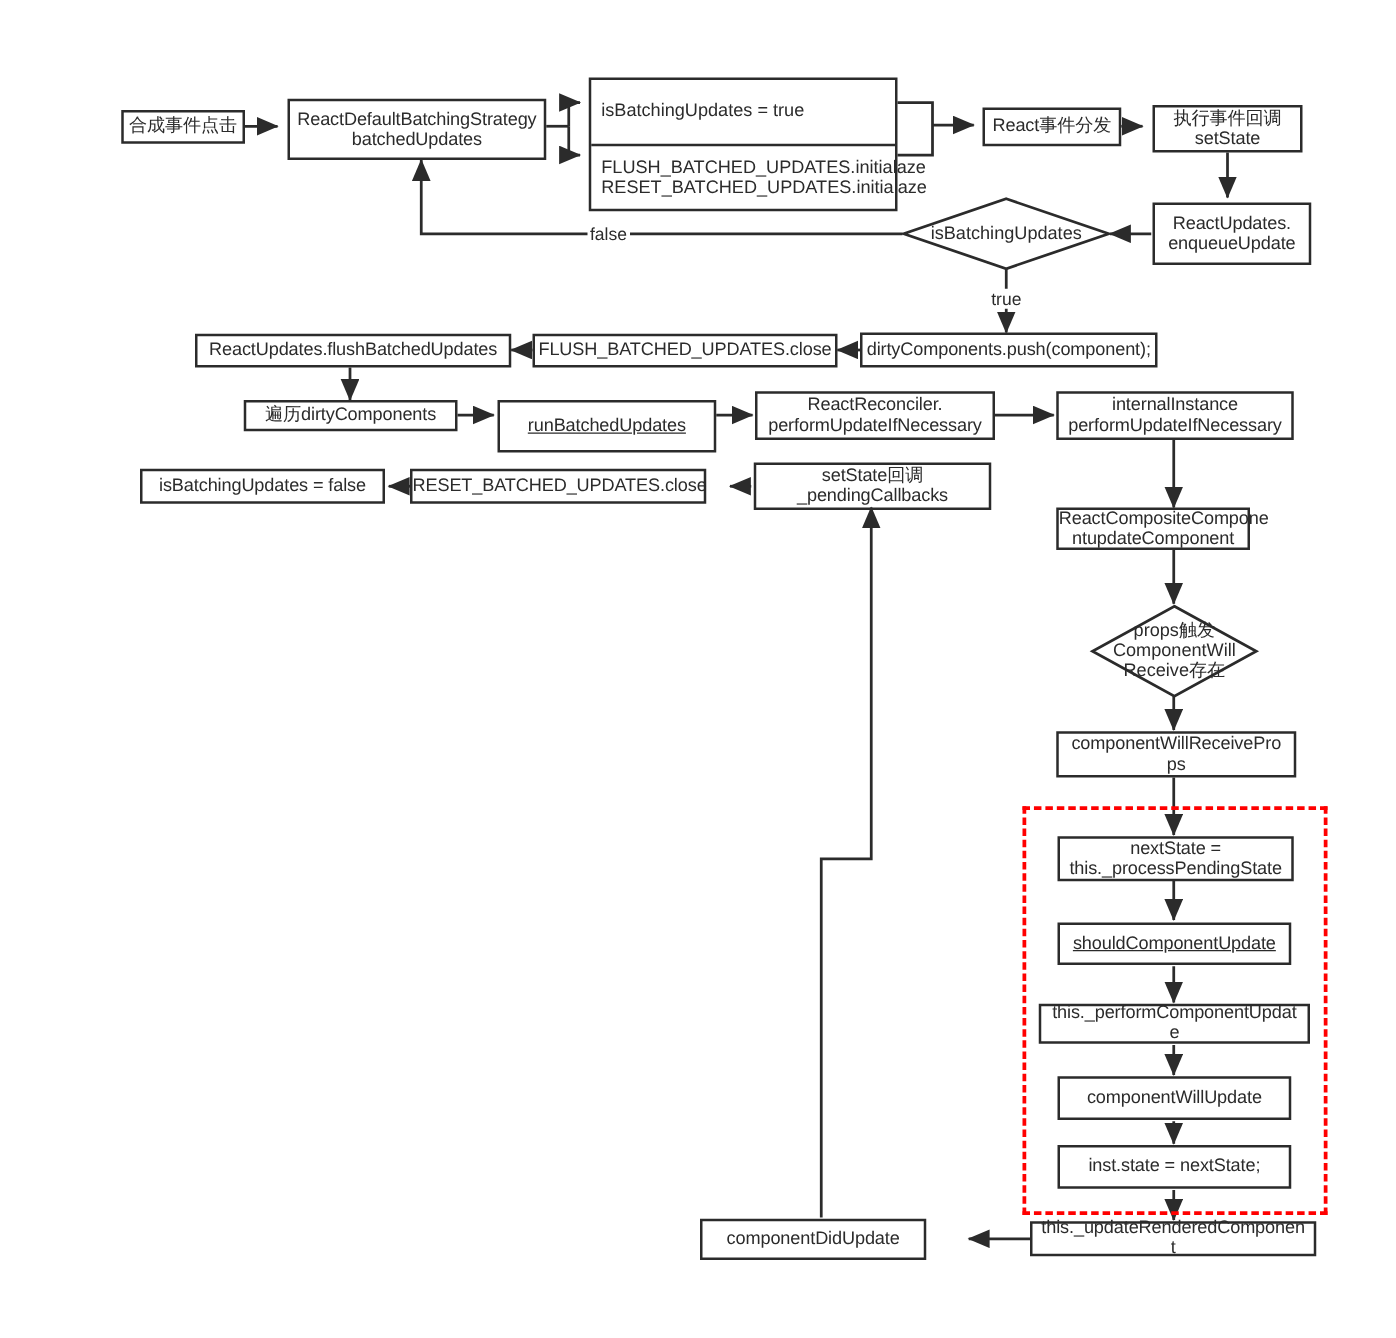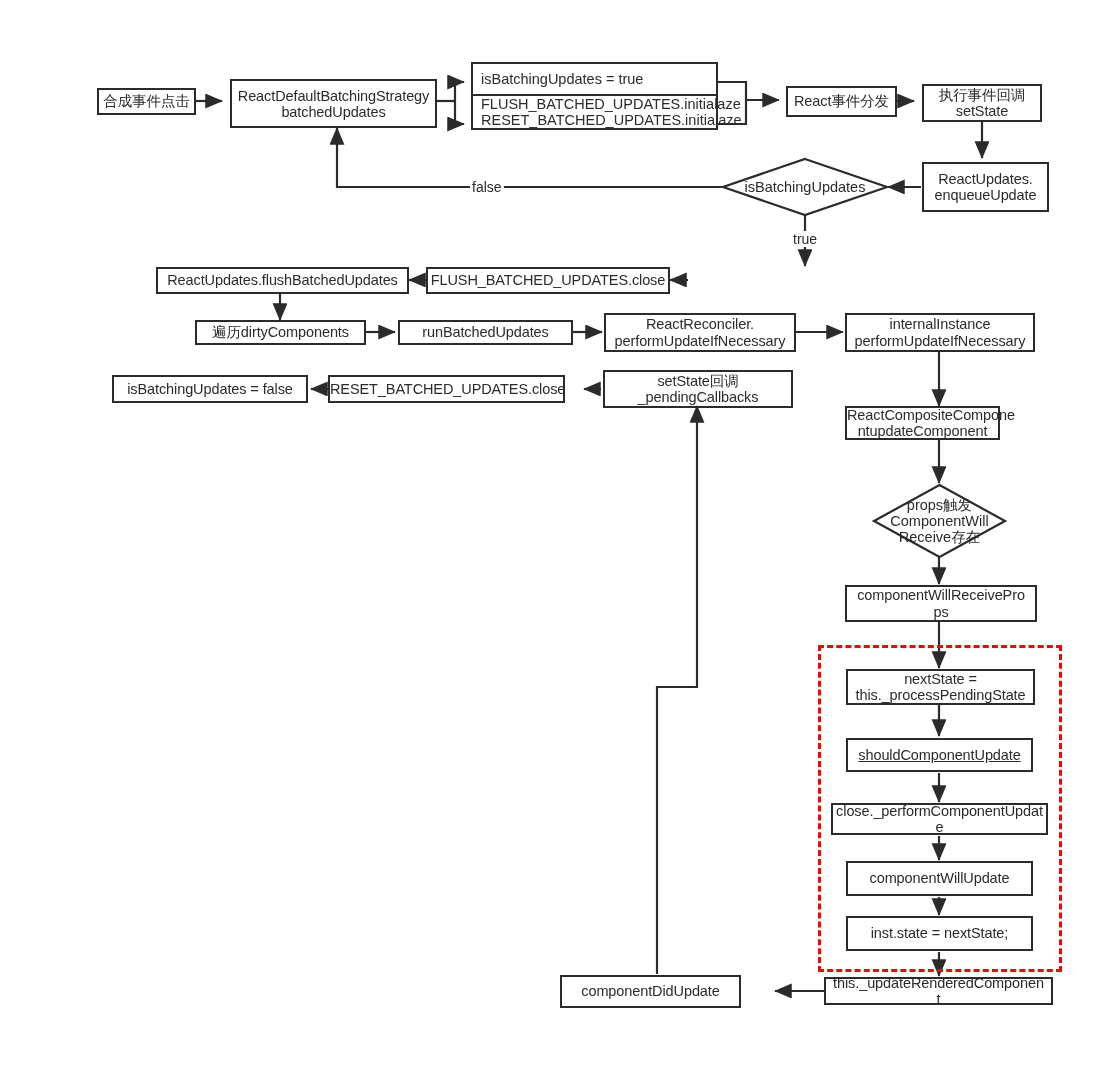--- a/index.html
+++ b/index.html
@@ -195,21 +195,21 @@
 
   <div class="node" style="left:97px; top:88px; width:99px; height:27px;">
     <span class="txt">合成事件点击</span>
   </div>
 
   <div class="node overflow" style="left:230px; top:79px; width:207px; height:49px;">
     <span class="txt">ReactDefaultBatchingStrategy
 batchedUpdates</span>
   </div>
 
-  <div class="splitbox" style="left:471px; top:62px; width:247px; height:68px;">
+  <div class="splitbox" style="left:471px; top:62px; width:247px; height:107px;">
     <div class="cell top">isBatchingUpdates = true</div>
     <div class="cell">FLUSH_BATCHED_UPDATES.initialaze
 RESET_BATCHED_UPDATES.initialaze</div>
   </div>
 
   <div class="node" style="left:786px; top:86px; width:111px; height:31px;">
     <span class="txt">React事件分发</span>
   </div>
 
   <div class="node" style="left:922px; top:84px; width:120px; height:38px;">
@@ -222,34 +222,37 @@
 enqueueUpdate</span>
   </div>
 
   <div class="diamond" style="left:722px; top:158px; width:166px; height:58px;">
     <svg width="166" height="58" viewBox="0 0 166 58">
       <polygon points="83,1 165,29 83,57 1,29" fill="#ffffff" stroke="#2b2b2b" stroke-width="2.2"></polygon>
     </svg>
     <div class="dtxt">isBatchingUpdates</div>
   </div>
 
+  <div class="node overflow" style="left:688px; top:266px; width:238px; height:28px;">
+    <span class="txt">dirtyComponents.push(component);</span>
+  </div>
 
   <div class="node" style="left:426px; top:267px; width:244px; height:27px;">
     <span class="txt">FLUSH_BATCHED_UPDATES.close</span>
   </div>
 
   <div class="node" style="left:156px; top:267px; width:253px; height:27px;">
     <span class="txt">ReactUpdates.flushBatchedUpdates</span>
   </div>
 
   <div class="node" style="left:195px; top:320px; width:171px; height:25px;">
     <span class="txt">遍历dirtyComponents</span>
   </div>
 
-  <div class="node" style="left:398px; top:320px; width:175px; height:25px;">
+  <div class="node" style="left:398px; top:320px; width:175px; height:42px;text-decoration:underline;">
     <span class="txt">runBatchedUpdates</span>
   </div>
 
   <div class="node" style="left:604px; top:313px; width:192px; height:39px;">
     <span class="txt">ReactReconciler.
 performUpdateIfNecessary</span>
   </div>
 
   <div class="node" style="left:845px; top:313px; width:190px; height:39px;">
     <span class="txt">internalInstance
@@ -291,21 +294,21 @@
   <div class="node" style="left:846px; top:669px; width:189px; height:36px;">
     <span class="txt">nextState =
 this._processPendingState</span>
   </div>
 
   <div class="node" style="left:846px; top:738px; width:187px; height:34px;text-decoration:underline;">
     <span class="txt">shouldComponentUpdate</span>
   </div>
 
   <div class="node overflow" style="left:831px; top:803px; width:217px; height:32px;">
-    <span class="txt">close._performComponentUpdat
+    <span class="txt">this._performComponentUpdat
 e</span>
   </div>
 
   <div class="node" style="left:846px; top:861px; width:187px; height:35px;">
     <span class="txt">componentWillUpdate</span>
   </div>
 
   <div class="node" style="left:846px; top:916px; width:187px; height:35px;">
     <span class="txt">inst.state = nextState;</span>
   </div>

